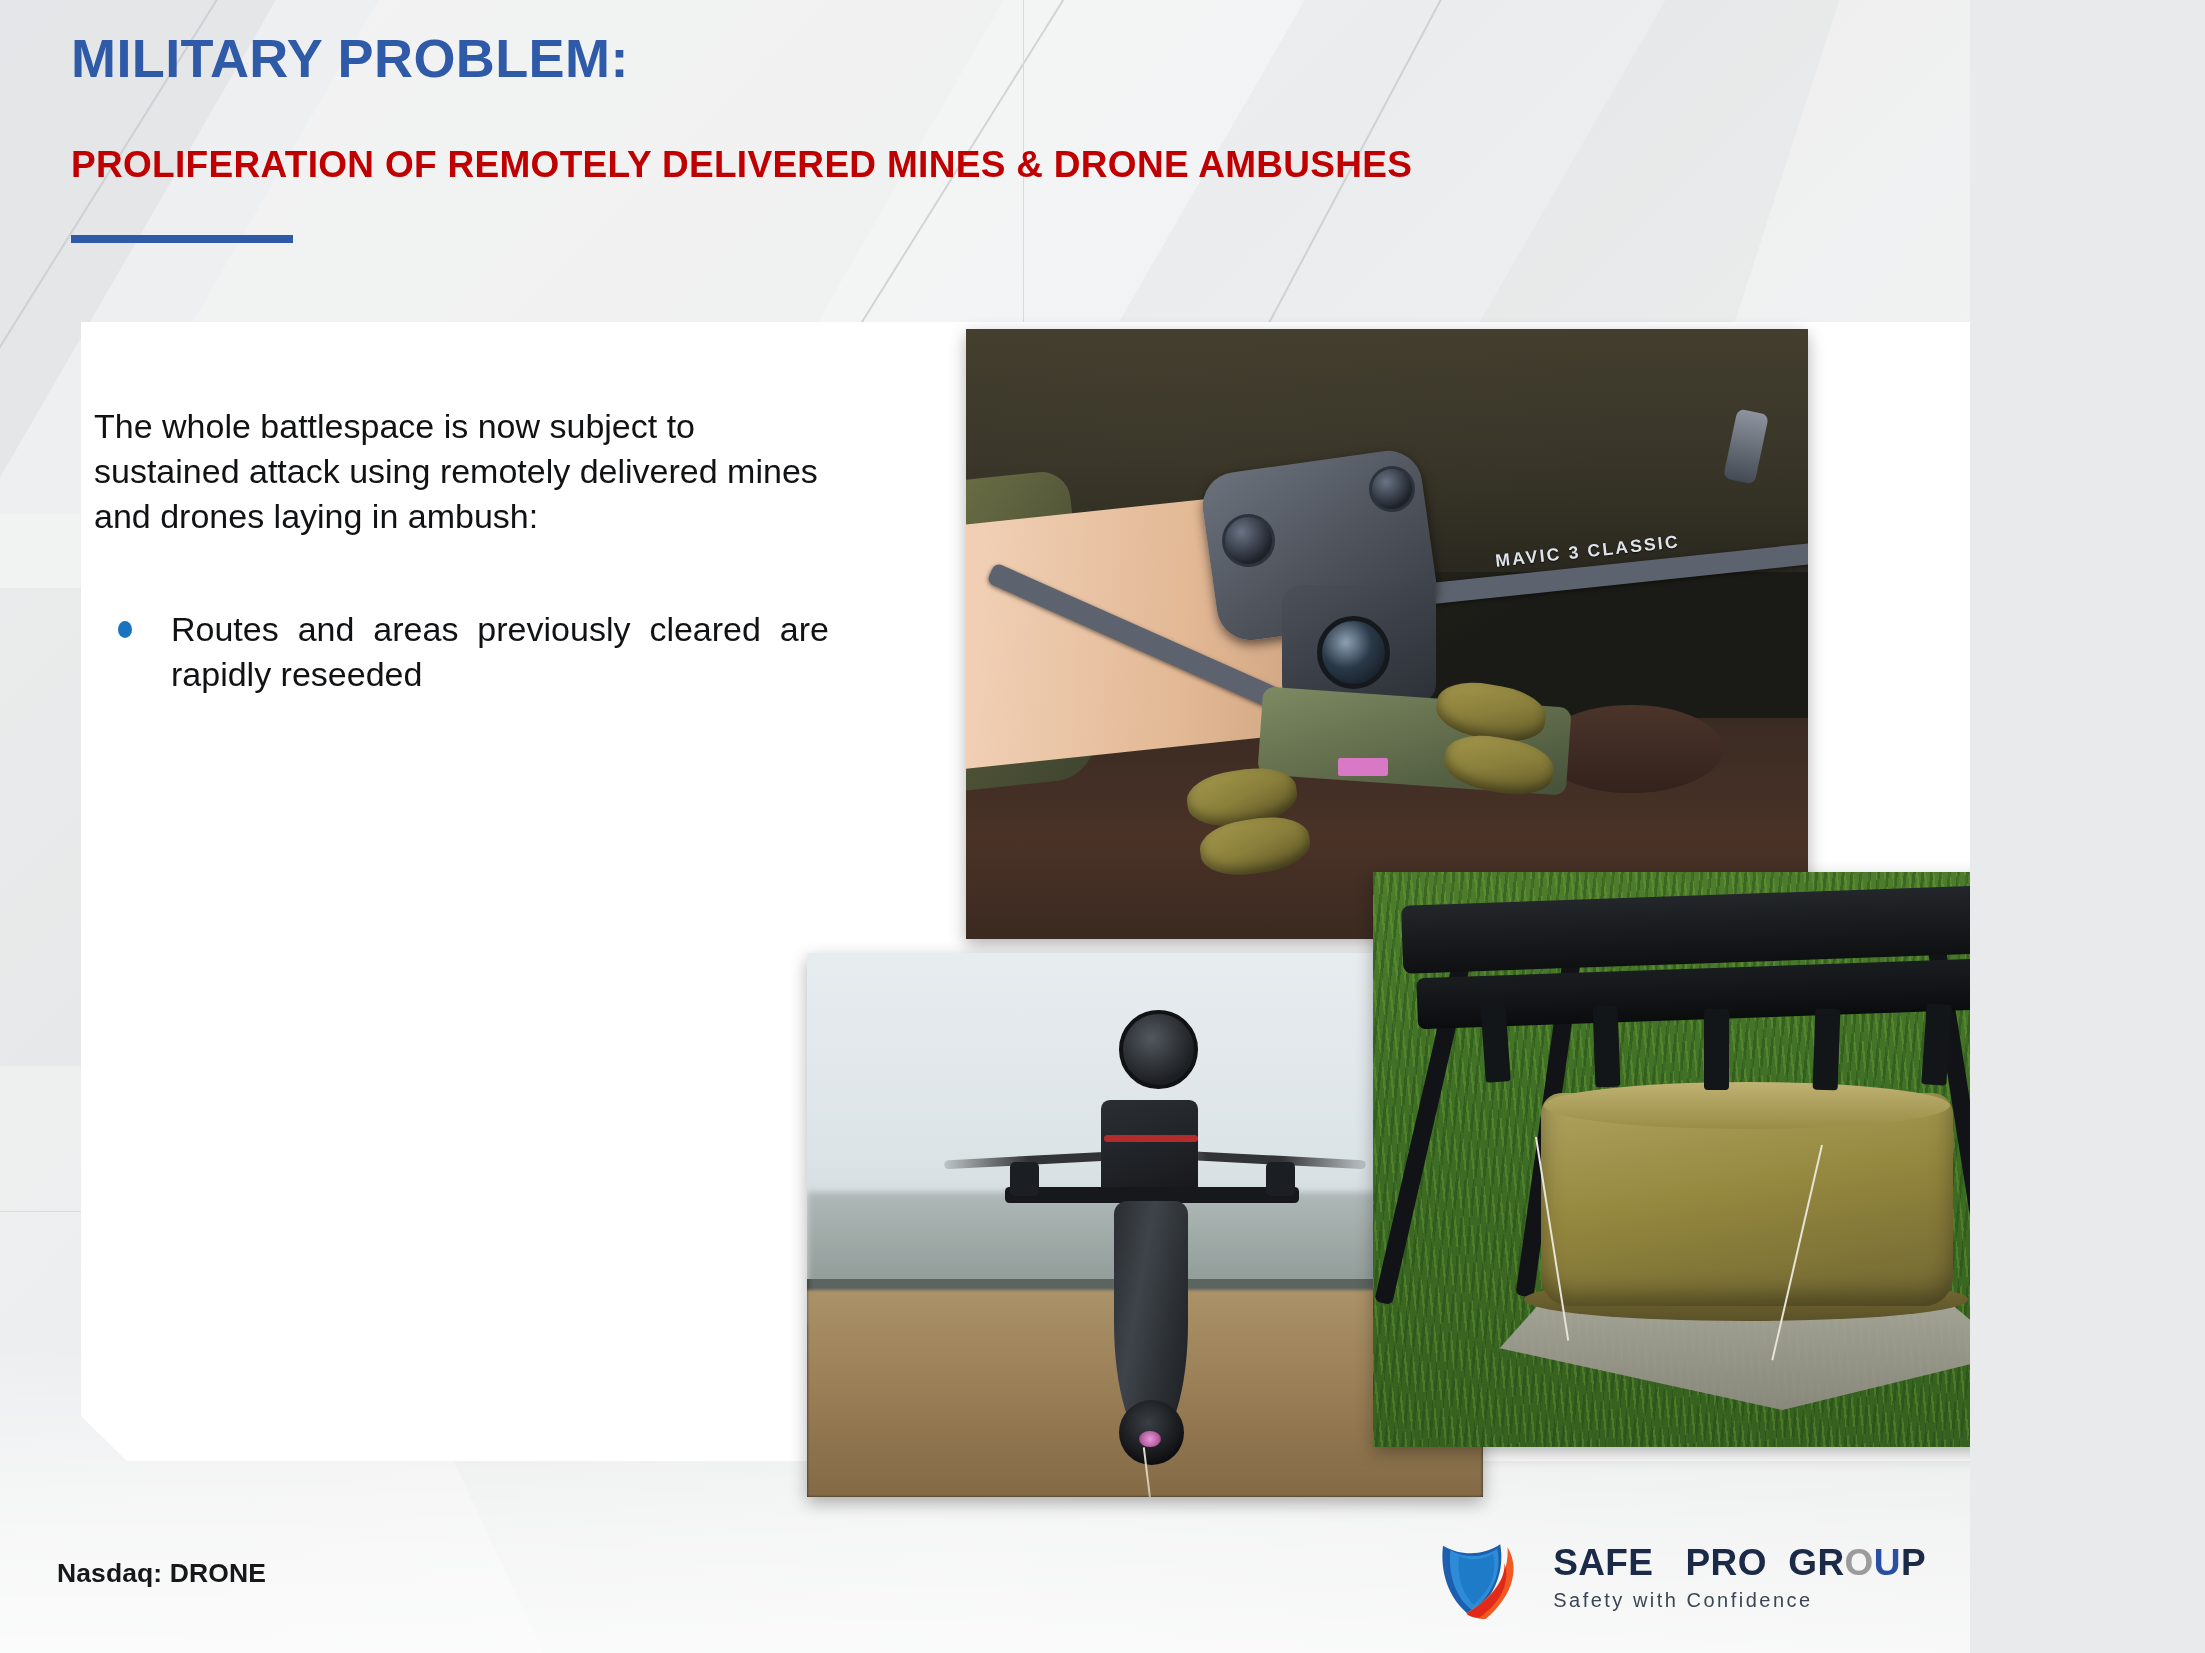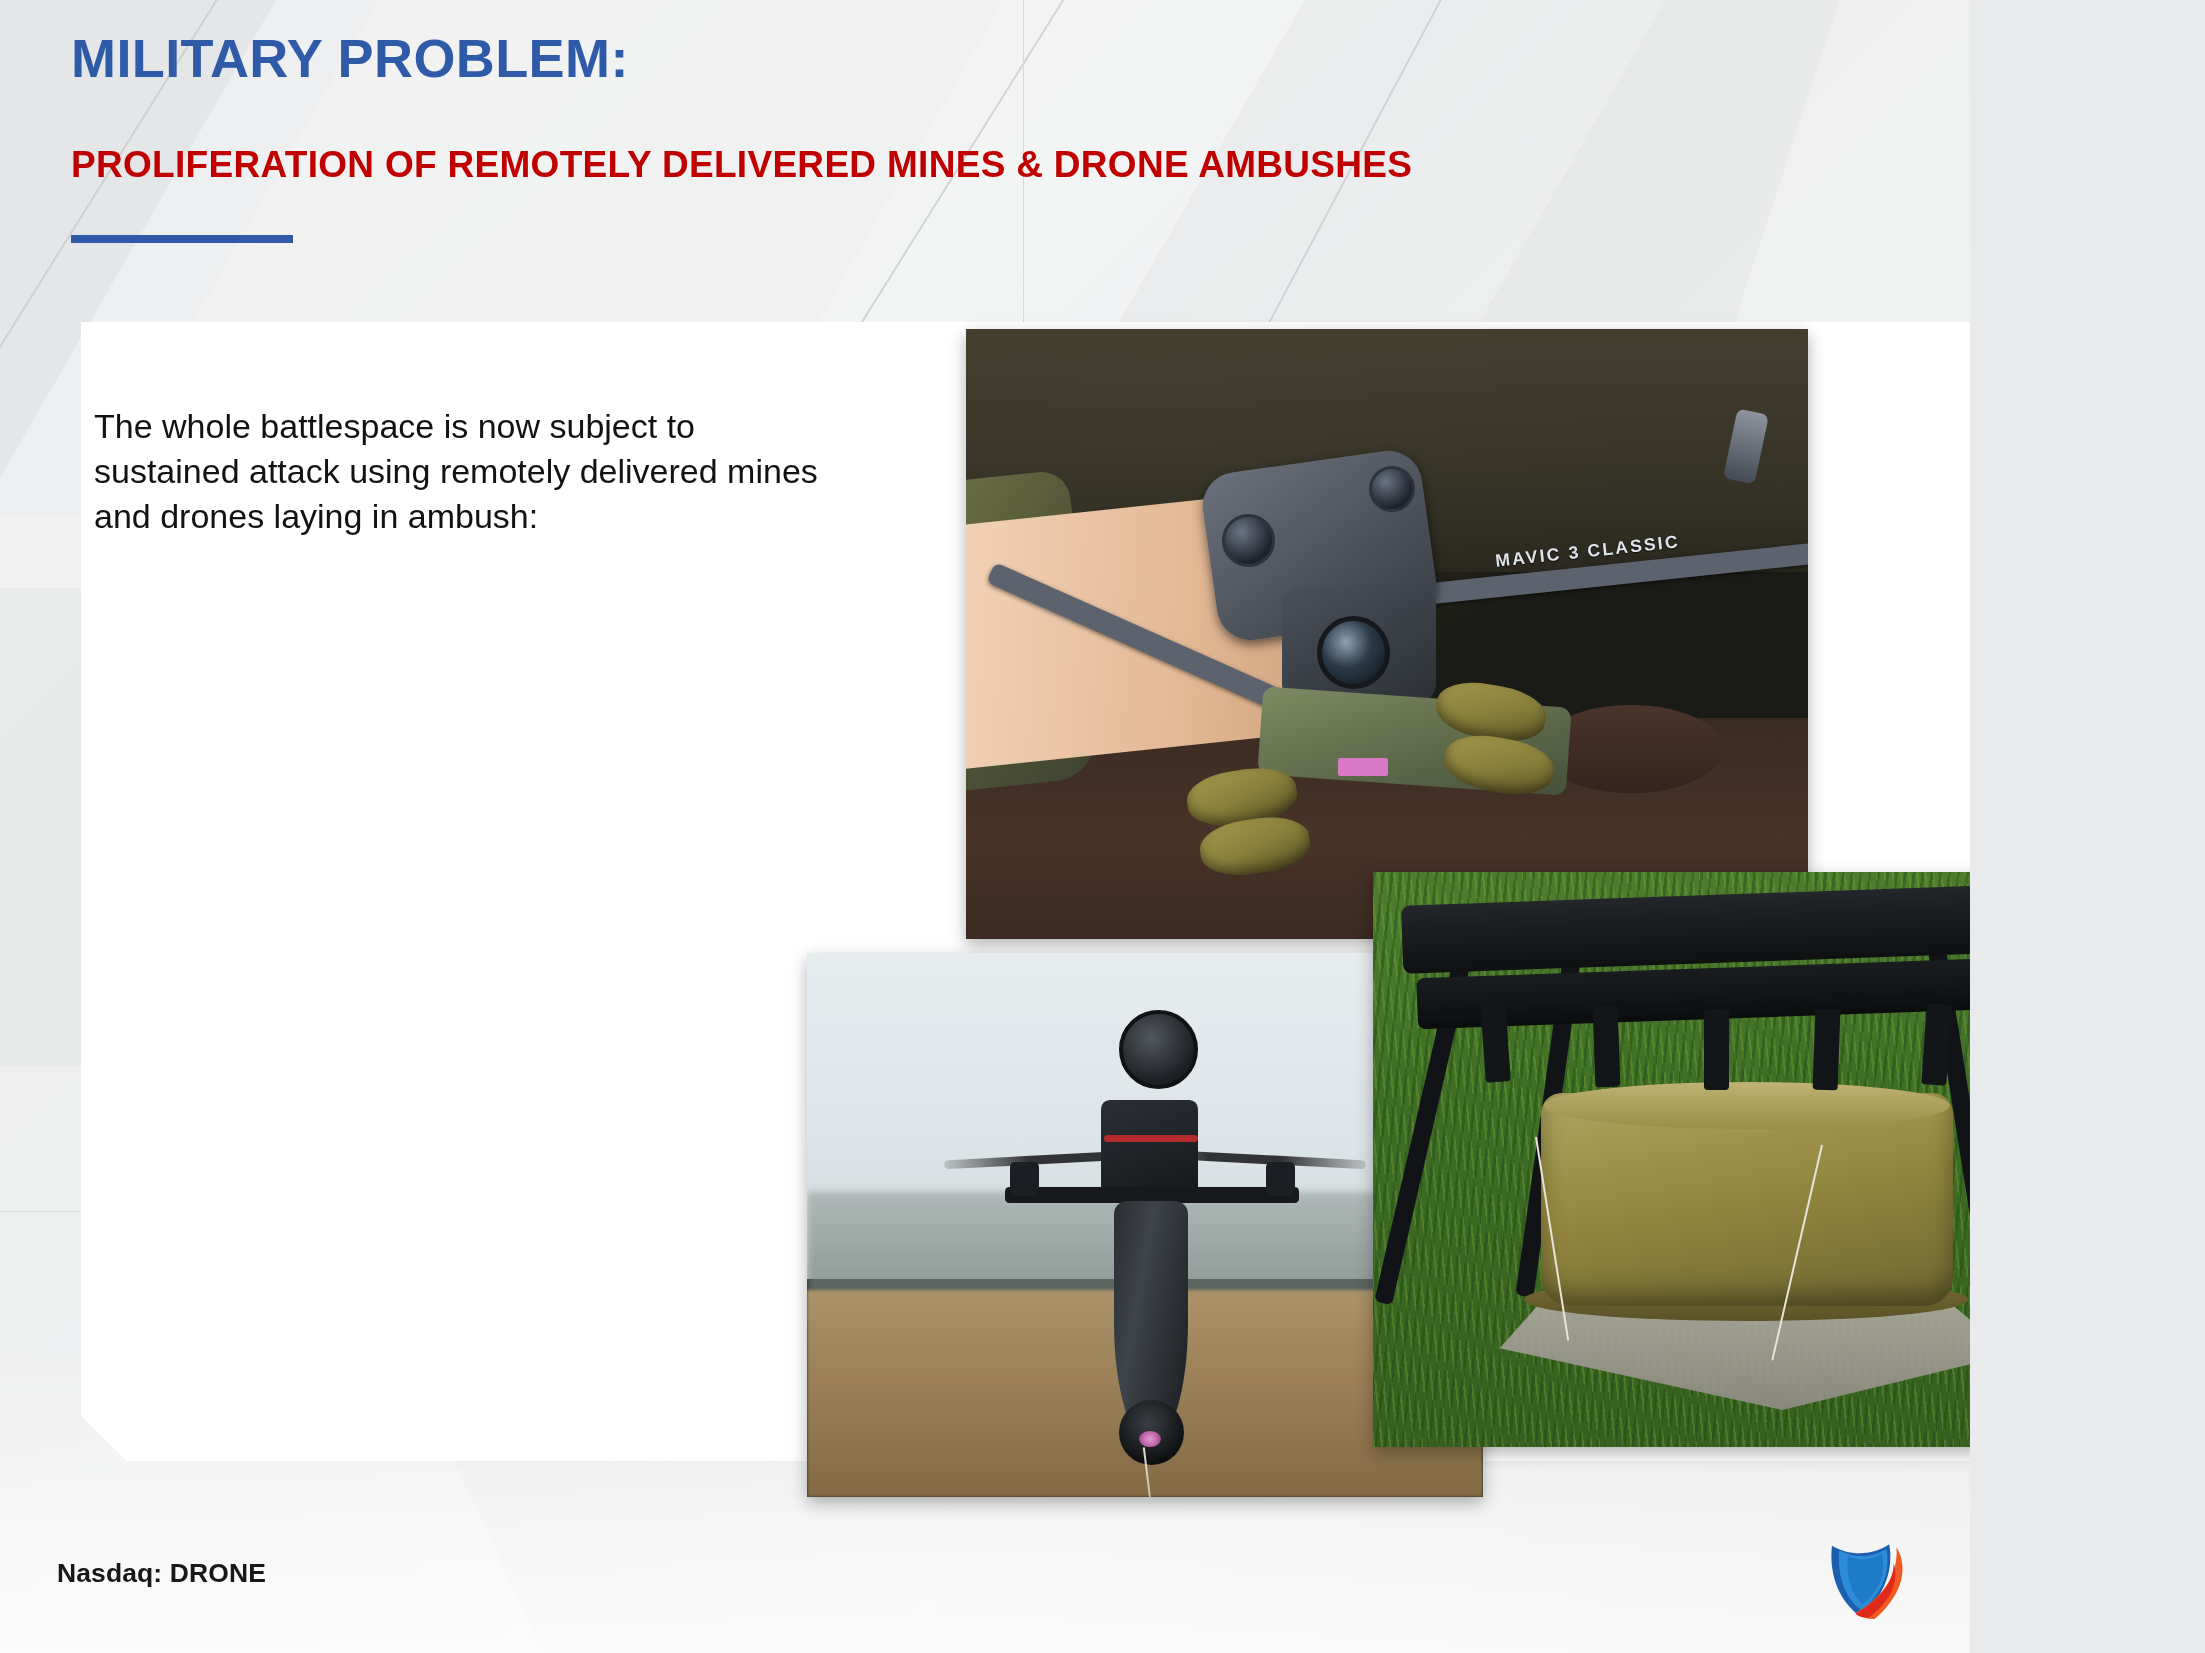--- a/index.html
+++ b/index.html
@@ -222,20 +222,24 @@
     <div class="title" style="color: rgb(46, 90, 168);">MILITARY PROBLEM:</div>
     <div class="subtitle" style="color: rgb(192, 0, 0);">PROLIFERATION OF REMOTELY DELIVERED MINES &amp; DRONE AMBUSHES</div>
     <div class="rule" style="background: rgb(46, 90, 168);"></div>
   </div>
 
   <div class="card"></div>
 
   <div class="textcol">
     <p class="lead">The whole battlespace is now subject to sustained attack using remotely delivered mines and drones laying in ambush:</p>
     <ul class="bullets">
+      <li>
+        <span class="dot" style="background: rgb(26, 115, 190);"></span>
+        <span>Routes and areas previously cleared are rapidly reseeded</span>
+      </li>
     </ul>
   </div>
 
   <div class="photo p1">
     <div class="sky"></div>
     <div class="wallband"></div>
     <div class="floor"></div>
     <div class="table"></div>
     <div class="sleeve"></div>
     <div class="arm"></div>
@@ -298,16 +302,25 @@
   <div class="ticker">Nasdaq: DRONE</div>
 
   <div class="logo">
     <svg class="shield" viewBox="0 0 136 120">
       <path d="M8 16 C32 30 62 30 86 14 C92 46 82 84 46 112 C14 88 4 50 8 16 Z" fill="#1B5FAE"></path>
       <path d="M18 22 C38 33 62 33 82 20 C88 48 79 80 48 104 C22 84 15 50 18 22 Z" fill="#2E8BD8"></path>
       <path d="M30 30 C46 37 62 36 76 27 C82 52 74 76 50 96 C32 80 27 52 30 30 Z" fill="#1E7BC8"></path>
       <path d="M96 18 C112 44 106 82 66 116 C56 116 46 113 40 108 C84 82 98 50 96 18 Z" fill="#F15A22"></path>
       <path d="M92 40 C100 66 88 92 58 114 C50 114 44 112 40 109 C78 86 92 64 92 40 Z" fill="#E0281B"></path>
     </svg>
+    <div class="txt">
+      <div class="wordmark">
+        <span>SAFE</span>
+        <span>&nbsp;</span>
+        <span>PRO</span>
+        <span>&nbsp;</span><span>GR</span><span class="o">O</span><span class="u">U</span><span>P</span>
+      </div>
+      <div class="tag">Safety with Confidence</div>
+    </div>
   </div>
 
 </div>
 
 
 </body></html>

